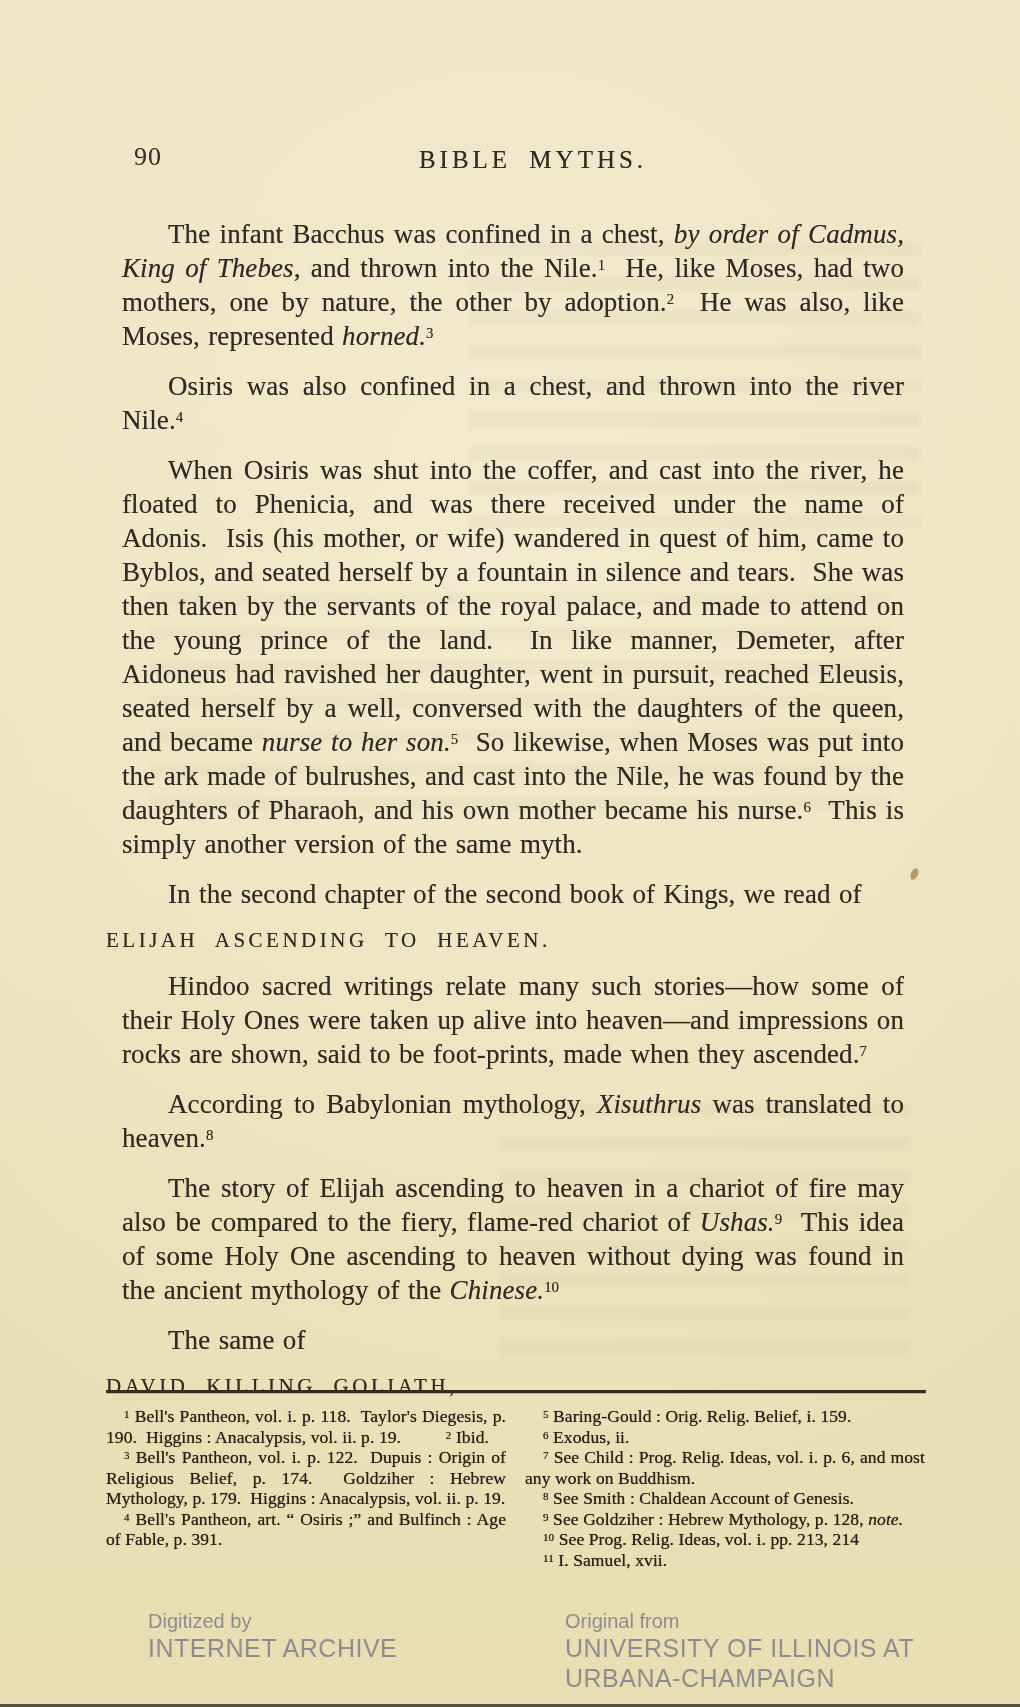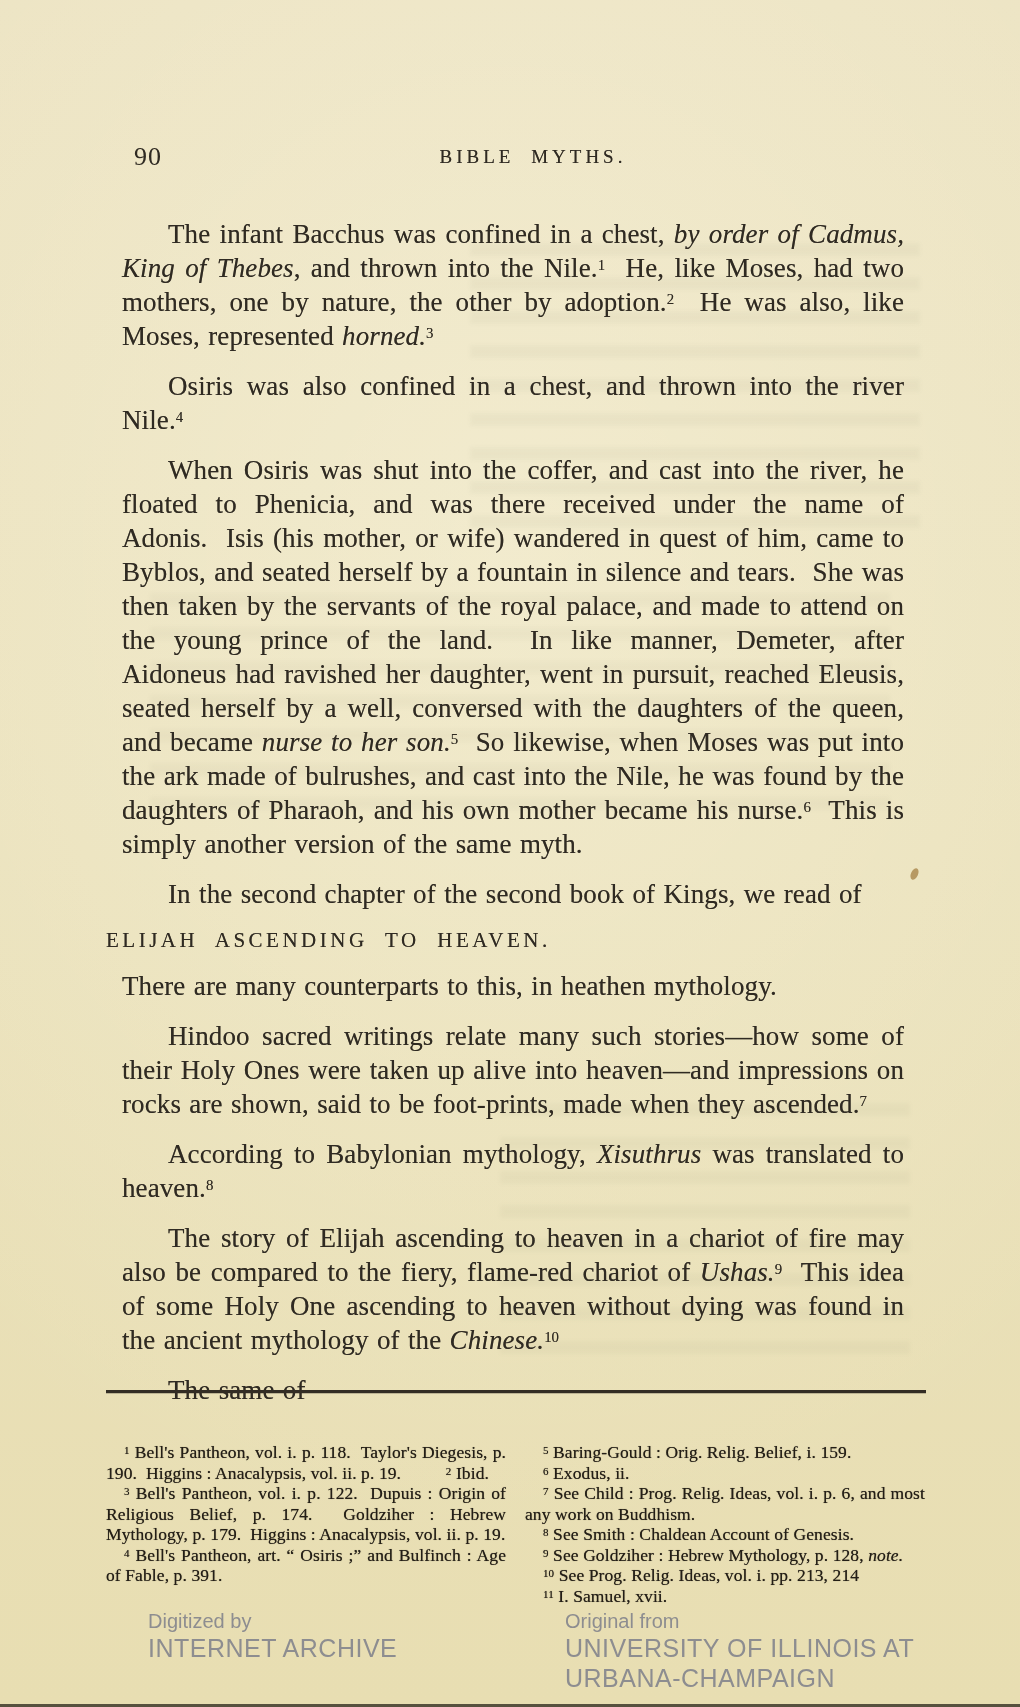--- a/index.html
+++ b/index.html
@@ -12,41 +12,41 @@
     background:
       radial-gradient(120% 85% at 50% 32%, rgba(255,252,235,0.35), rgba(0,0,0,0) 70%),
       linear-gradient(180deg,#ece3c2 0%, #eae1bb 50%, #e8deb2 100%);
     color:#2f2a22;
     text-decoration:underline;
   }
   .content{position:absolute;left:106px;top:142px;width:814px;}
   .page-header{position:relative;height:32px;}
   .page-number{position:absolute;left:28px;top:0;font-size:26px;letter-spacing:1px;}
   .running-title{position:absolute;left:0;right:0;top:4px;text-align:center;
-    font-size:19px;letter-spacing:4px;word-spacing:8px;text-indent:40px;
+    font-size:25px;letter-spacing:4px;word-spacing:8px;text-indent:40px;
     text-shadow:0 0 0.5px rgba(47,42,34,0.6);}
   .body-flow{margin-top:27px;max-height:1215px;overflow:hidden;}
   .para{
     margin:16px;text-align:justify;
     font-size:27px;line-height:34px;
     word-spacing:1.5px;letter-spacing:0.1px;
     text-shadow:0 0 0.5px rgba(47,42,34,0.55);
   }
   .para.indent{text-indent:46px;}
   .para sup{font-size:0.55em;line-height:0;vertical-align:7px;letter-spacing:0;}
   .sec-head{
     text-align:left;font-size:21px;line-height:26px;
     letter-spacing:3.5px;word-spacing:9px;
     margin:16px 0 13px;
     text-shadow:0 0 0.5px rgba(47,42,34,0.6);
   }
   .bottom-section{position:absolute;left:106px;top:1390px;width:820px;}
   .rule{height:3px;background:#332d24;margin:0 0 13px;box-shadow:0 1px 0 rgba(51,45,36,0.25);}
   .footnotes{display:flex;gap:19px;}
-  .fn-col{width:400px;margin-top:36px;}
+  .fn-col{width:400px;}
   .fn{
     margin:0;text-align:justify;text-indent:18px;
     font-size:17.5px;line-height:20.5px;
     color:#231e16;letter-spacing:0.1px;
     text-shadow:0 0 0.7px rgba(35,30,22,0.75);
   }
   .fn sup{font-size:11px;line-height:0;vertical-align:4px;}
   .footer-block{
     position:absolute;text-align:left;
     font-family:"Liberation Sans",sans-serif;color:#8d8d90;
@@ -78,21 +78,20 @@
     <div class="page-header">
       <span class="page-number">90</span>
       <span class="running-title">BIBLE MYTHS.</span>
     </div>
     <div class="body-flow">
         <p class="para indent">The infant Bacchus was confined in a chest, <i>by order of Cadmus, King of Thebes</i>, and thrown into the Nile.<sup>1</sup>&nbsp; He, like Moses, had two mothers, one by nature, the other by adoption.<sup>2</sup>&nbsp; He was also, like Moses, represented <i>horned.</i><sup>3</sup></p>
         <p class="para indent">Osiris was also confined in a chest, and thrown into the river Nile.<sup>4</sup></p>
         <p class="para indent">When Osiris was shut into the coffer, and cast into the river, he floated to Phenicia, and was there received under the name of Adonis.&nbsp; Isis (his mother, or wife) wandered in quest of him, came to Byblos, and seated herself by a fountain in silence and tears.&nbsp; She was then taken by the servants of the royal palace, and made to attend on the young prince of the land.&nbsp; In like manner, Demeter, after Aidoneus had ravished her daughter, went in pursuit, reached Eleusis, seated herself by a well, conversed with the daughters of the queen, and became <i>nurse to her son.</i><sup>5</sup>&nbsp; So likewise, when Moses was put into the ark made of bulrushes, and cast into the Nile, he was found by the daughters of Pharaoh, and his own mother became his nurse.<sup>6</sup>&nbsp; This is simply another version of the same myth.</p>
         <p class="para indent">In the second chapter of the second book of Kings, we read of</p>
         <div class="sec-head">ELIJAH ASCENDING TO HEAVEN.</div>
-        <p class="para">There are many counterparts to this, in heathen mythology.</p>
         <p class="para indent">Hindoo sacred writings relate many such stories—how some of their Holy Ones were taken up alive into heaven—and impressions on rocks are shown, said to be foot-prints, made when they ascended.<sup>7</sup></p>
         <p class="para indent">According to Babylonian mythology, <i>Xisuthrus</i> was translated to heaven.<sup>8</sup></p>
         <p class="para indent">The story of Elijah ascending to heaven in a chariot of fire may also be compared to the fiery, flame-red chariot of <i>Ushas.</i><sup>9</sup>&nbsp; This idea of some Holy One ascending to heaven without dying was found in the ancient mythology of the <i>Chinese.</i><sup>10</sup></p>
         <p class="para indent">The same of</p>
         <div class="sec-head">DAVID KILLING GOLIATH,</div>
         <p class="para">by throwing a stone and hitting him in the forehead,<sup>11</sup> may be com-</p>
       </div>
   </div>
 
   <div class="bottom-section">

